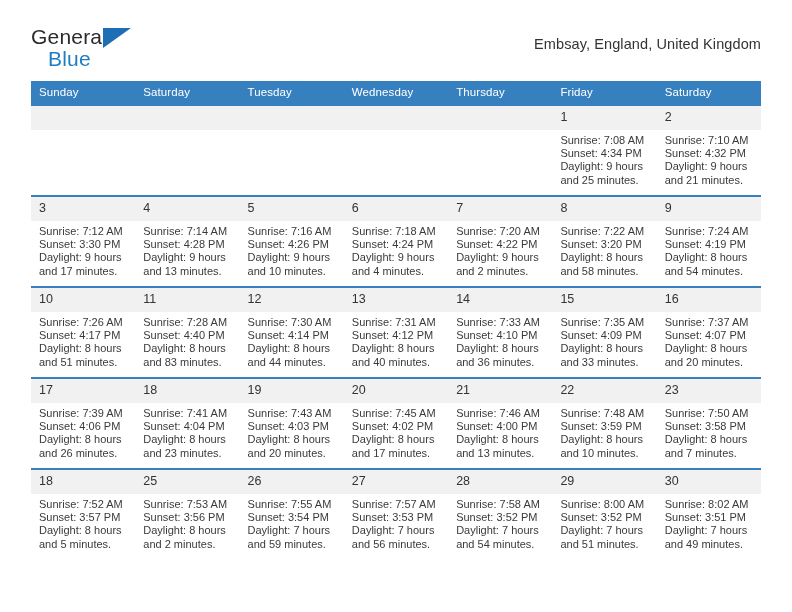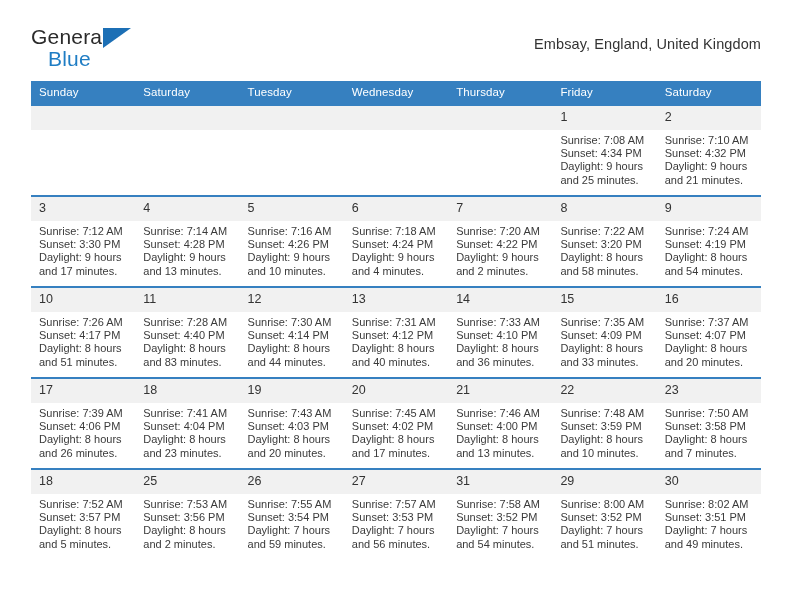--- a/index.html
+++ b/index.html
@@ -493,21 +493,21 @@
               <div class="details">
                 <div>Sunrise: 7:57 AM</div>
                 <div>Sunset: 3:53 PM</div>
                 <div>Daylight: 7 hours</div>
                 <div>and 56 minutes.</div>
               </div>
             </div>
           </td>
           <td>
             <div class="cell-inner">
-              <div class="daynum">31</div>
+              <div class="daynum">28</div>
               <div class="details">
                 <div>Sunrise: 7:58 AM</div>
                 <div>Sunset: 3:52 PM</div>
                 <div>Daylight: 7 hours</div>
                 <div>and 54 minutes.</div>
               </div>
             </div>
           </td>
           <td>
             <div class="cell-inner">

